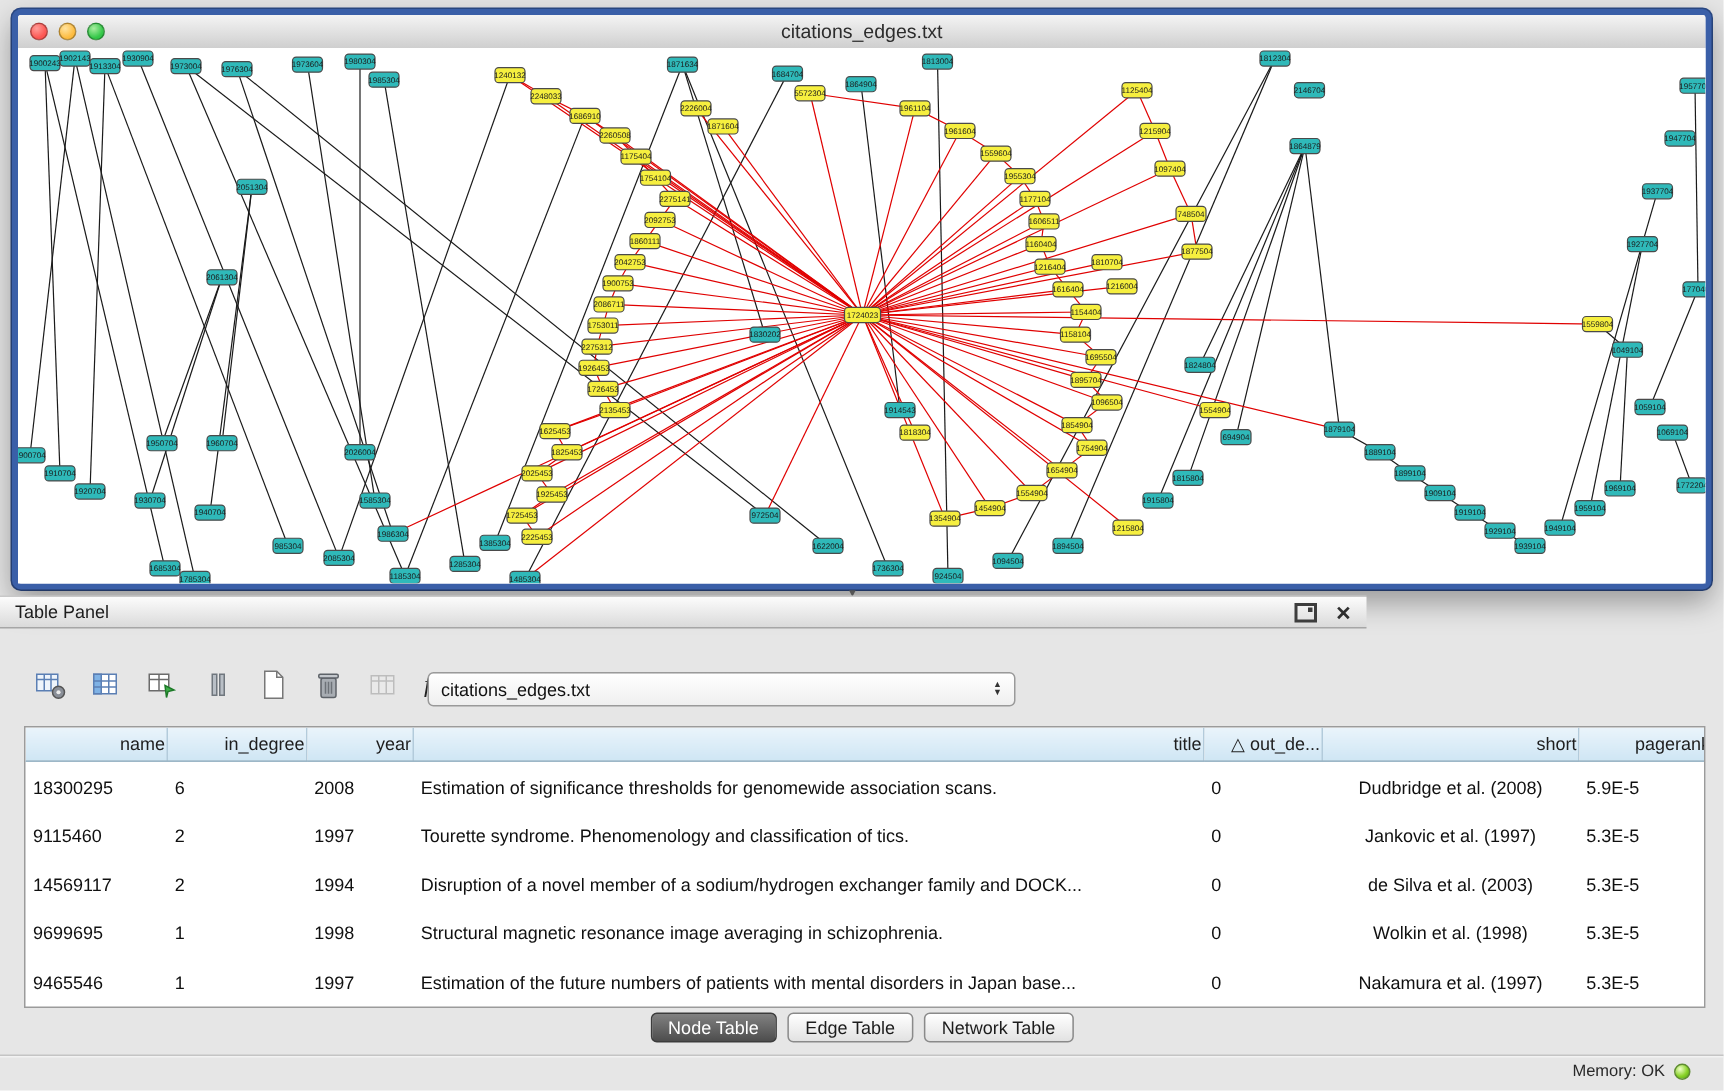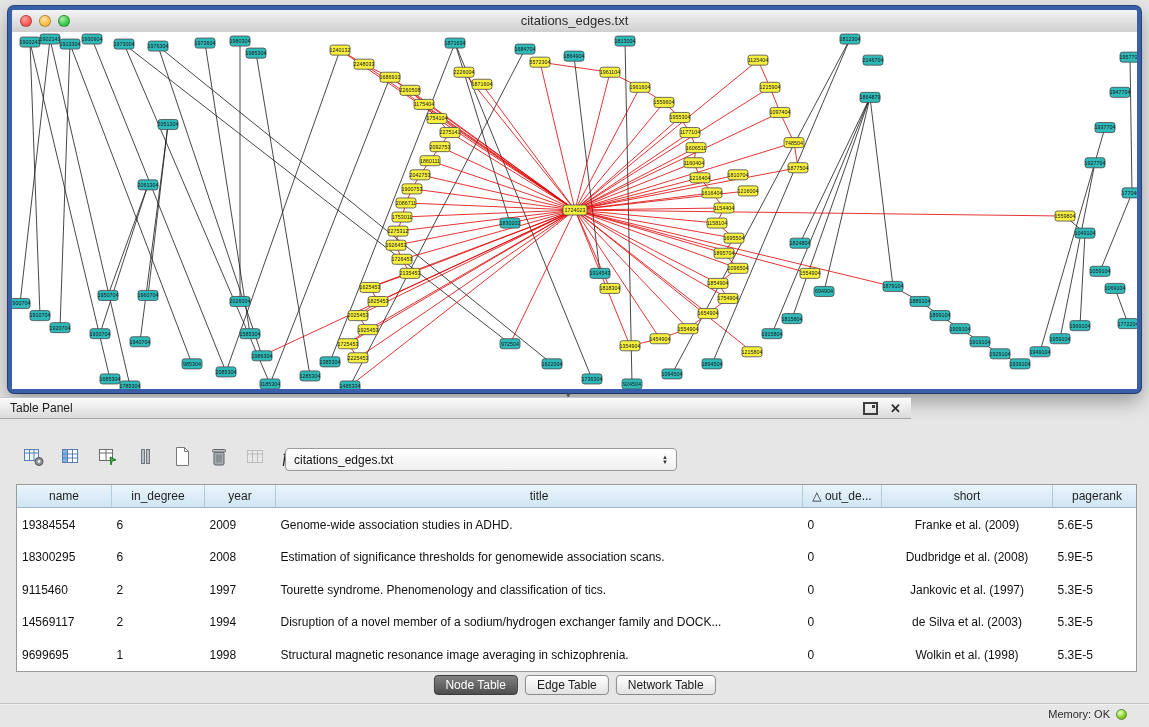--- a/index.html
+++ b/index.html
@@ -40,21 +40,21 @@
     background:linear-gradient(#ffffff,#efefef);border:1px solid #9a9a9a;border-radius:4px;
     display:flex;align-items:center;padding:0 8px;font-size:12px;color:#111;
     box-shadow:inset 0 1px 0 #fff}
   .combo .arrows{margin-left:auto;display:flex;flex-direction:column;line-height:5px;font-size:6px;color:#333}
 
   .table-wrap{position:absolute;left:16px;top:484px;width:1121px;height:188px;box-sizing:border-box;
     background:#fff;border:1px solid #9b9b9b;display:flex;overflow:hidden}
   table{border-collapse:collapse;table-layout:fixed;width:1104px}
   th{height:20px;background:linear-gradient(#eaf4fb,#cfe6f4);border-right:1px solid #b3cbdb;
     border-bottom:1px solid #9db7c7;font-weight:normal;font-size:12px;color:#1e1e1e;
-    overflow:hidden;white-space:nowrap;text-align:center}
+    overflow:hidden;white-space:nowrap;text-align:right}
   td{height:16px;padding:0 5px;white-space:nowrap;overflow:hidden;color:#101010;font-size:12px}
   td.center{text-align:center}
   .c-name{width:92px}.c-in_degree{width:90px}.c-year{width:68px}.c-title{width:524px}
   .c-out_degree{width:76px}.c-short{width:168px}.c-pagerank{width:86px}
 
   .tabs{position:absolute;left:50%;top:675px;transform:translateX(-50%);display:flex;gap:7px}
   .tab{padding:2px 11px;font-size:12px;border:1px solid #8a8a8a;border-radius:4px;
     background:linear-gradient(#ffffff,#e2e2e2);color:#1c1c1c;cursor:default;white-space:nowrap}
   .tab.selected{background:linear-gradient(#818181,#4d4d4d);color:#fff;border-color:#3c3c3c}
 
@@ -833,29 +833,20 @@
           <th class="c-in_degree">in_degree</th>
           <th class="c-year">year</th>
           <th class="c-title">title</th>
           <th class="c-out_degree">△ out_de...</th>
           <th class="c-short">short</th>
           <th class="c-pagerank">pagerank</th>
         </tr>
       </thead>
     <tbody id="tbl-body">
         <tr>
-          <td class="c-name">19384554</td>
-          <td class="c-in_degree">6</td>
-          <td class="c-year">2009</td>
-          <td class="c-title">Genome-wide association studies in ADHD.</td>
-          <td class="c-out_degree">0</td>
-          <td class="c-short center">Franke et al. (2009)</td>
-          <td class="c-pagerank">5.6E-5</td>
-        </tr>
-        <tr>
           <td class="c-name">18300295</td>
           <td class="c-in_degree">6</td>
           <td class="c-year">2008</td>
           <td class="c-title">Estimation of significance thresholds for genomewide association scans.</td>
           <td class="c-out_degree">0</td>
           <td class="c-short center">Dudbridge et al. (2008)</td>
           <td class="c-pagerank">5.9E-5</td>
         </tr>
         <tr>
           <td class="c-name">9115460</td>
@@ -877,20 +868,29 @@
         </tr>
         <tr>
           <td class="c-name">9699695</td>
           <td class="c-in_degree">1</td>
           <td class="c-year">1998</td>
           <td class="c-title">Structural magnetic resonance image averaging in schizophrenia.</td>
           <td class="c-out_degree">0</td>
           <td class="c-short center">Wolkin et al. (1998)</td>
           <td class="c-pagerank">5.3E-5</td>
         </tr>
+        <tr>
+          <td class="c-name">9465546</td>
+          <td class="c-in_degree">1</td>
+          <td class="c-year">1997</td>
+          <td class="c-title">Estimation of the future numbers of patients with mental disorders in Japan base...</td>
+          <td class="c-out_degree">0</td>
+          <td class="c-short center">Nakamura et al. (1997)</td>
+          <td class="c-pagerank">5.3E-5</td>
+        </tr>
       </tbody>
   </table>
 
 </div>
 
 <div class="tabs" id="tabs">
     <span class="tab selected">Node Table</span>
     <span class="tab">Edge Table</span>
     <span class="tab">Network Table</span>
   </div>

